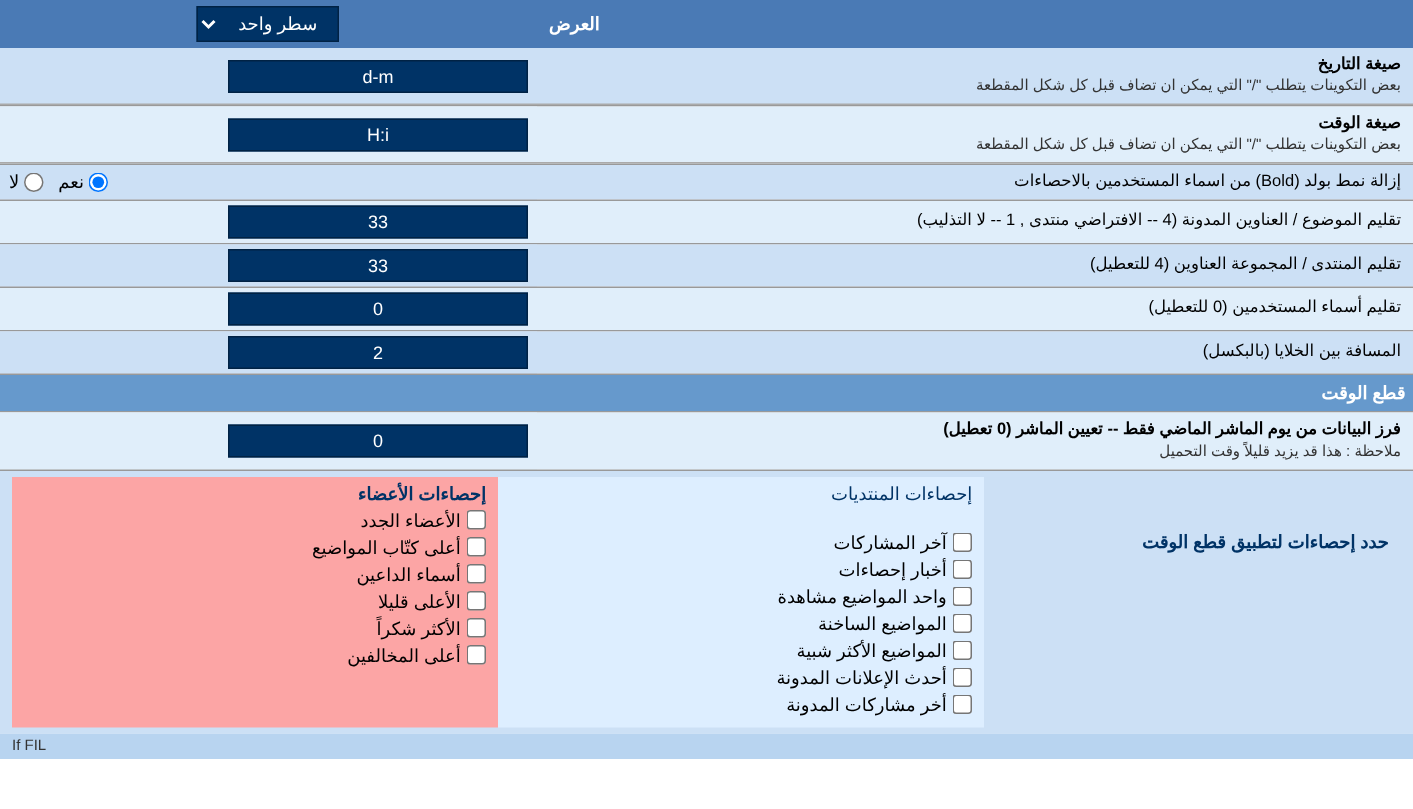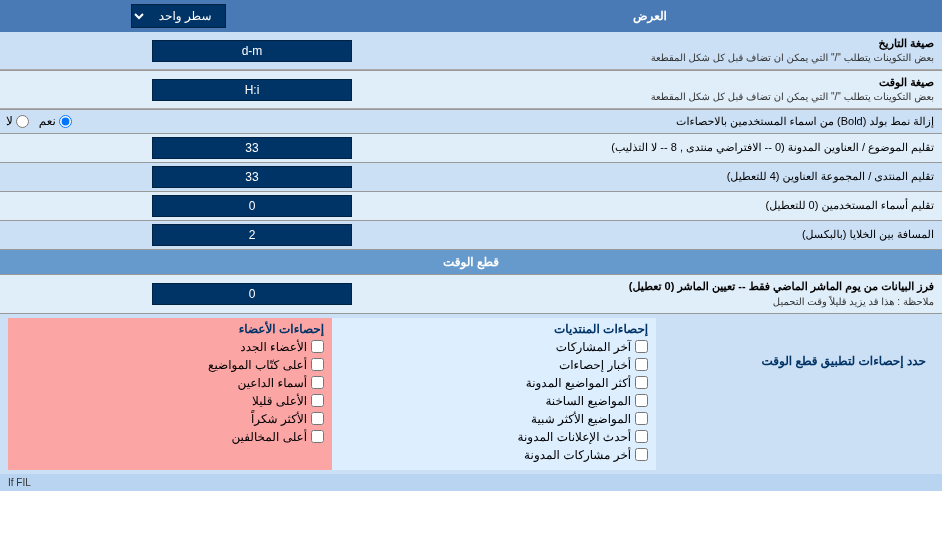--- a/index.html
+++ b/index.html
@@ -76,21 +76,21 @@
       font-weight: bold;
     }
   </style>
 </head>
 <body>
 
 <table class="main-table" border="0" cellspacing="1" cellpadding="0">
 
   <tbody>
       <tr class="top-header-row">
-    <td style="width:60%; text-align:center;margin-top:28px;">العرض</td>
+    <td style="width:60%; text-align:left;margin-top:28px;">العرض</td>
     <td style="width:40%; text-align:center;">
       <select class="dropdown-btn">
         <option>سطر واحد</option>
       </select>
     </td>
   </tr>
 
   <tr style="background:#cce0f5; border-bottom:1px solid #aaa;">
     <td class="label-cell" style="width:62%;">
       <div style="font-weight:bold;">صيغة التاريخ</div>
@@ -133,21 +133,21 @@
         </label>
       </div>
     </td>
   </tr>
   <tr>
         <td colspan="2" style="height:1px; background:#999;"></td>
       </tr>
 
   <tr style="background:#e0eefa;">
     <td class="label-cell">
-      <div>تقليم الموضوع / العناوين المدونة (0 -- الافتراضي منتدى , 8 -- لا التذليب)</div>
+      <div>تقليم الموضوع / العناوين المدونة (4 -- الافتراضي منتدى , 1 -- لا التذليب)</div>
     </td>
     <td class="input-cell" style="background:#e0eefa;">
       <input type="text" class="dark-input" value="33" style="width: 200px; float: right;">
     </td>
   </tr>
   <tr>
         <td colspan="2" style="height:1px; background:#999;"></td>
       </tr>
 
   <tr style="background:#cce0f5;">
@@ -180,21 +180,21 @@
     </td>
     <td class="input-cell" style="background:#cce0f5;">
       <input type="text" class="dark-input" value="2" style="width: 200px; float: right;">
     </td>
   </tr>
   <tr>
         <td colspan="2" style="height:1px; background:#999;"></td>
       </tr>
 
   <tr>
-    <td colspan="2" class="section-title-row" style="background:#6699cc; color:#fff; text-align:center; font-weight:bold; padding:5px;margin-left:24px;">قطع الوقت</td>
+    <td colspan="2" class="section-title-row" style="background:#6699cc; color:#fff; font-weight:bold; padding:5px;margin-left:24px;">قطع الوقت</td>
   </tr>
   <tr>
         <td colspan="2" style="height:1px; background:#999;"></td>
       </tr>
 
   <tr style="background:#e0eefa;">
     <td class="label-cell">
       <div style="font-weight:bold;">فرز البيانات من يوم الماشر الماضي فقط -- تعيين الماشر (0 تعطيل)</div>
       <div style="font-size:10px; color:#333;">ملاحظة : هذا قد يزيد قليلاً وقت التحميل</div>
     </td>
@@ -210,32 +210,32 @@
     <td colspan="2" style="background:#cce0f5; padding:4px 8px;">
       <table style="width:100%; border-collapse:collapse;">
         <tbody>
               <tr>
 
           <td style="width:30%; vertical-align:top; padding:4px 8px; text-align:right;">
             <div style="font-weight:bold; color:#003366; font-size:12px;margin-top:32px;">حدد إحصاءات لتطبيق قطع الوقت</div>
           </td>
 
           <td style="width:35%; vertical-align:top; padding:4px 8px; background:#ddeeff;">
-            <div style="font-weight:bold; color:#003366; margin-bottom:4px;">إحصاءات المنتديات</div>
+            <div style="font-weight:normal; color:#003366; margin-bottom:19px;">إحصاءات المنتديات</div>
             <div class="checkbox-item">
               <input type="checkbox" style="">
               <span>آخر المشاركات</span>
             </div>
             <div class="checkbox-item">
               <input type="checkbox" style="">
               <span>أخبار إحصاءات</span>
             </div>
             <div class="checkbox-item">
               <input type="checkbox" style="">
-              <span>أكثر المواضيع المدونة</span>
+              <span>واحد المواضيع مشاهدة</span>
             </div>
             <div class="checkbox-item">
               <input type="checkbox" style="">
               <span>المواضيع الساخنة</span>
             </div>
             <div class="checkbox-item">
               <input type="checkbox" style="">
               <span>المواضيع الأكثر شبية</span>
             </div>
             <div class="checkbox-item">

